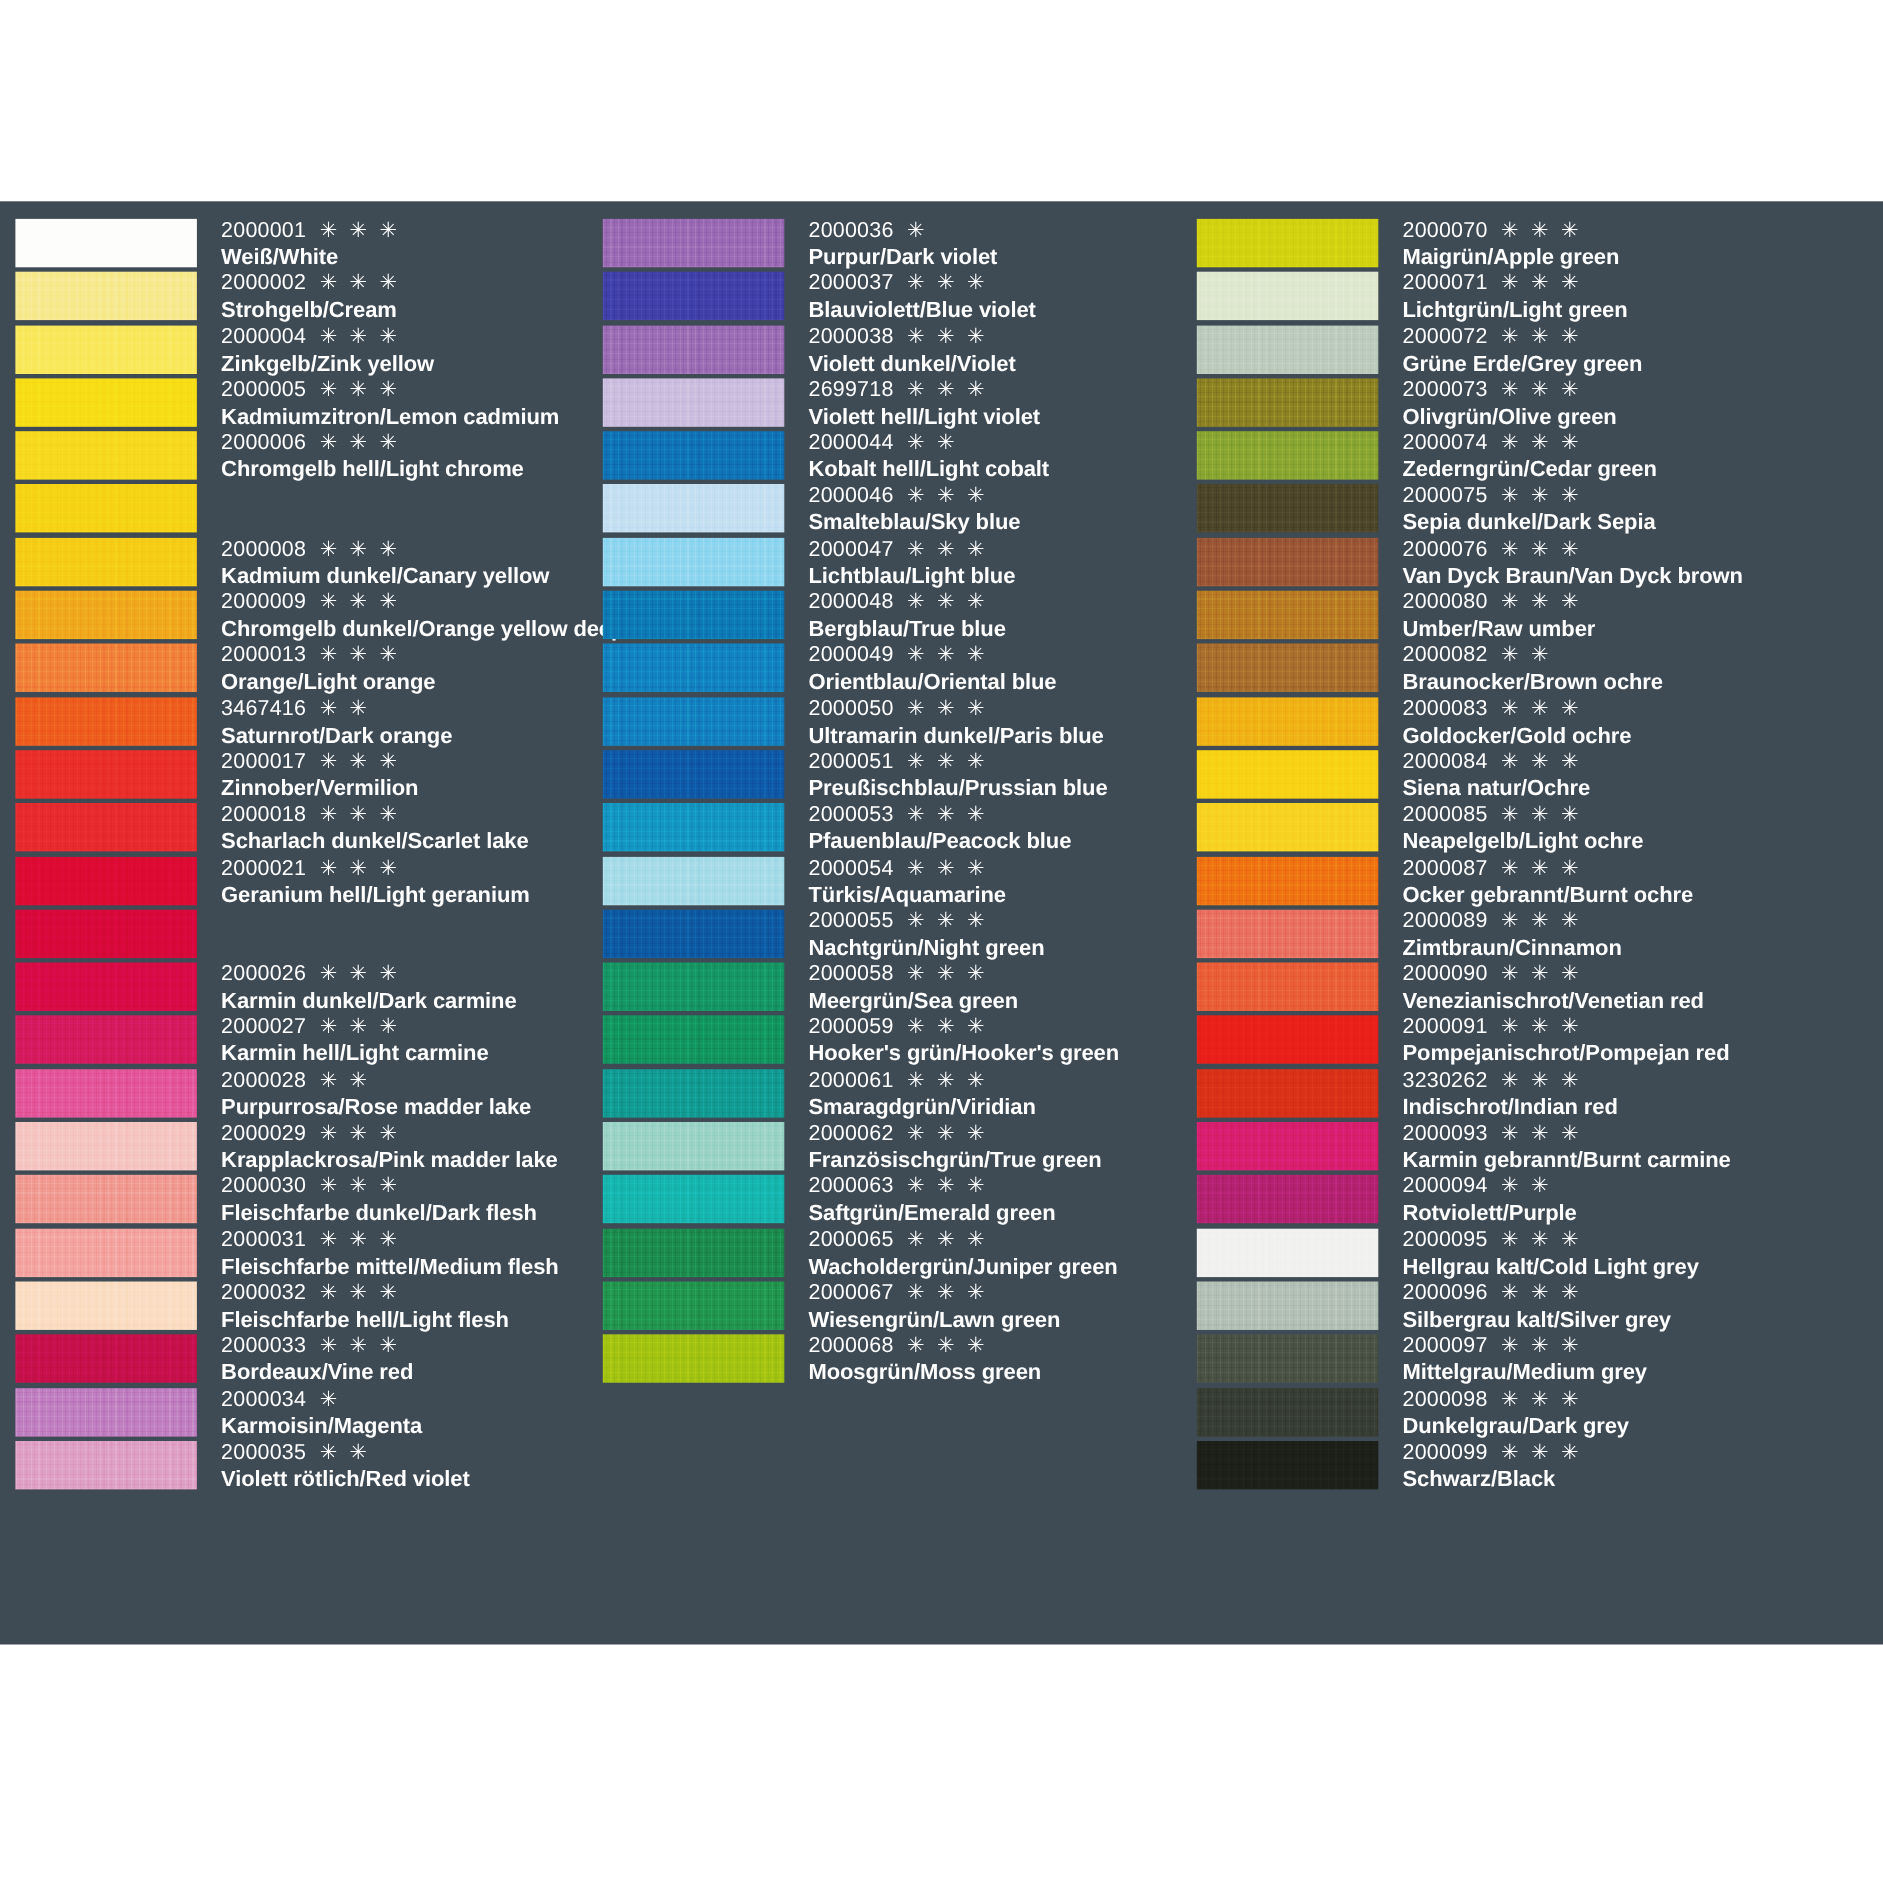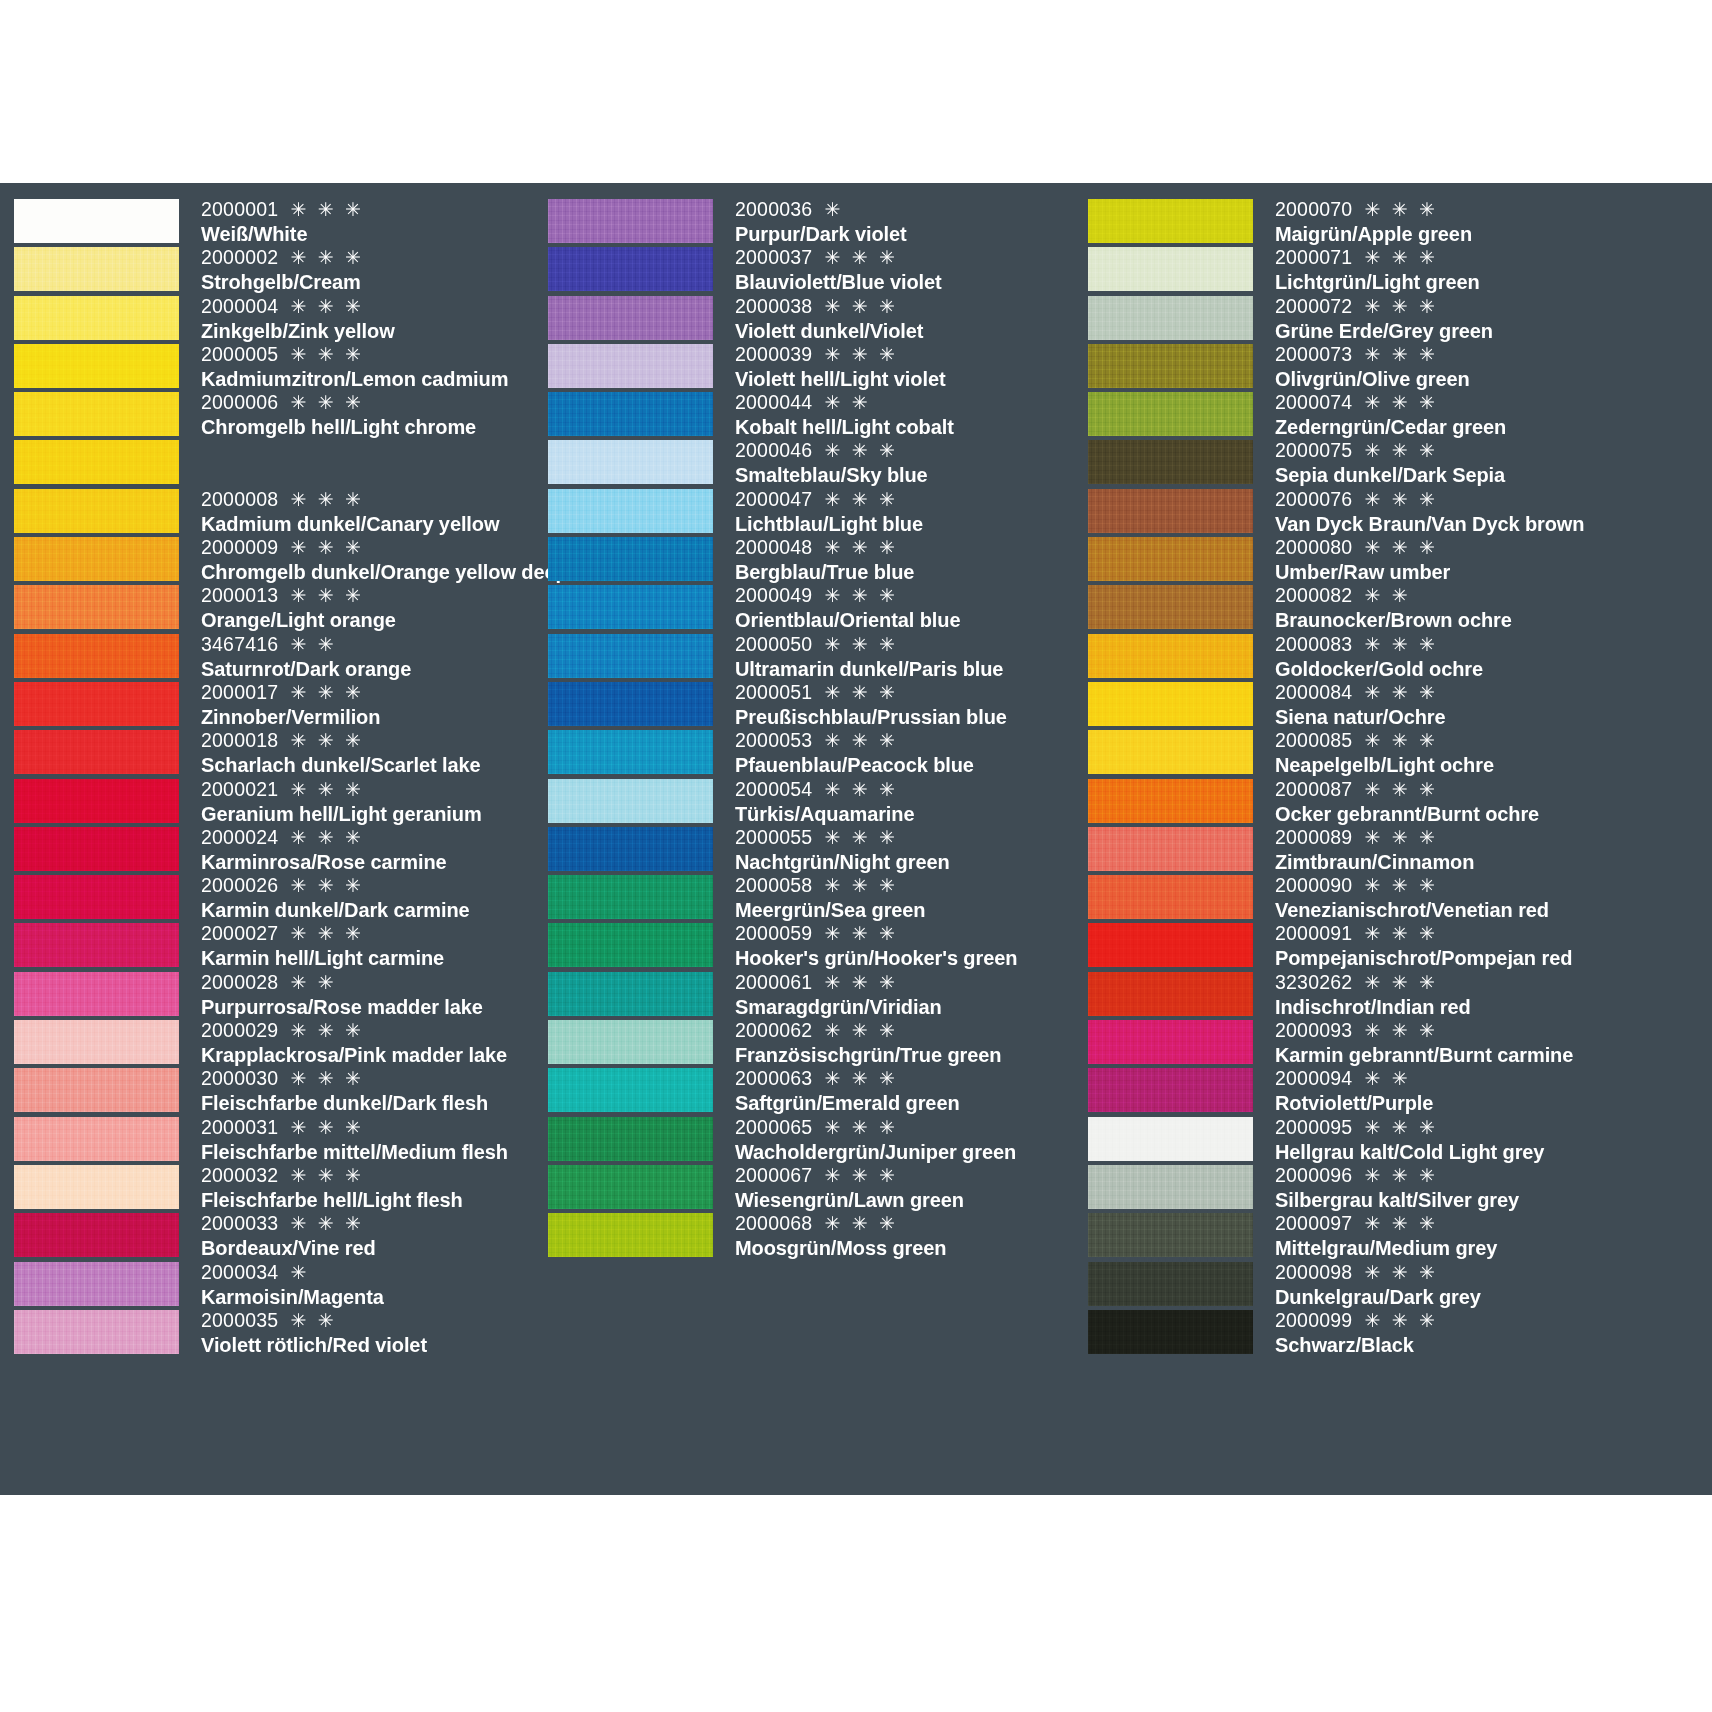--- a/index.html
+++ b/index.html
@@ -177,24 +177,20 @@
         </div>
         <div class="swatch-row">
           <div class="swatch" style="background: rgb(221, 10, 51);"></div>
           <div class="label-block">
             <div class="code-line"><span>2000021</span><span class="stars"> ✳ ✳ ✳</span></div>
             <div class="name-line">Geranium hell/Light geranium</div>
           </div>
         </div>
         <div class="swatch-row">
           <div class="swatch" style="background: rgb(216, 8, 58);"></div>
-          <div class="label-block">
-            <div class="code-line"><span>2000024</span><span class="stars"> ✳ ✳ ✳</span></div>
-            <div class="name-line">Karminrosa/Rose carmine</div>
-          </div>
         </div>
         <div class="swatch-row">
           <div class="swatch" style="background: rgb(216, 11, 70);"></div>
           <div class="label-block">
             <div class="code-line"><span>2000026</span><span class="stars"> ✳ ✳ ✳</span></div>
             <div class="name-line">Karmin dunkel/Dark carmine</div>
           </div>
         </div>
         <div class="swatch-row">
           <div class="swatch" style="background: rgb(213, 26, 94);"></div>
@@ -278,21 +274,21 @@
         <div class="swatch-row">
           <div class="swatch" style="background: rgb(155, 109, 180);"></div>
           <div class="label-block">
             <div class="code-line"><span>2000038</span><span class="stars"> ✳ ✳ ✳</span></div>
             <div class="name-line">Violett dunkel/Violet</div>
           </div>
         </div>
         <div class="swatch-row">
           <div class="swatch" style="background: rgb(203, 190, 222);"></div>
           <div class="label-block">
-            <div class="code-line"><span>2000039</span><span class="stars"> ✳ ✳ ✳</span></div>
+            <div class="code-line"><span>2699718</span><span class="stars"> ✳ ✳ ✳</span></div>
             <div class="name-line">Violett hell/Light violet</div>
           </div>
         </div>
         <div class="swatch-row">
           <div class="swatch" style="background: rgb(15, 115, 181);"></div>
           <div class="label-block">
             <div class="code-line"><span>2000044</span><span class="stars"> ✳ ✳</span></div>
             <div class="name-line">Kobalt hell/Light cobalt</div>
           </div>
         </div>

